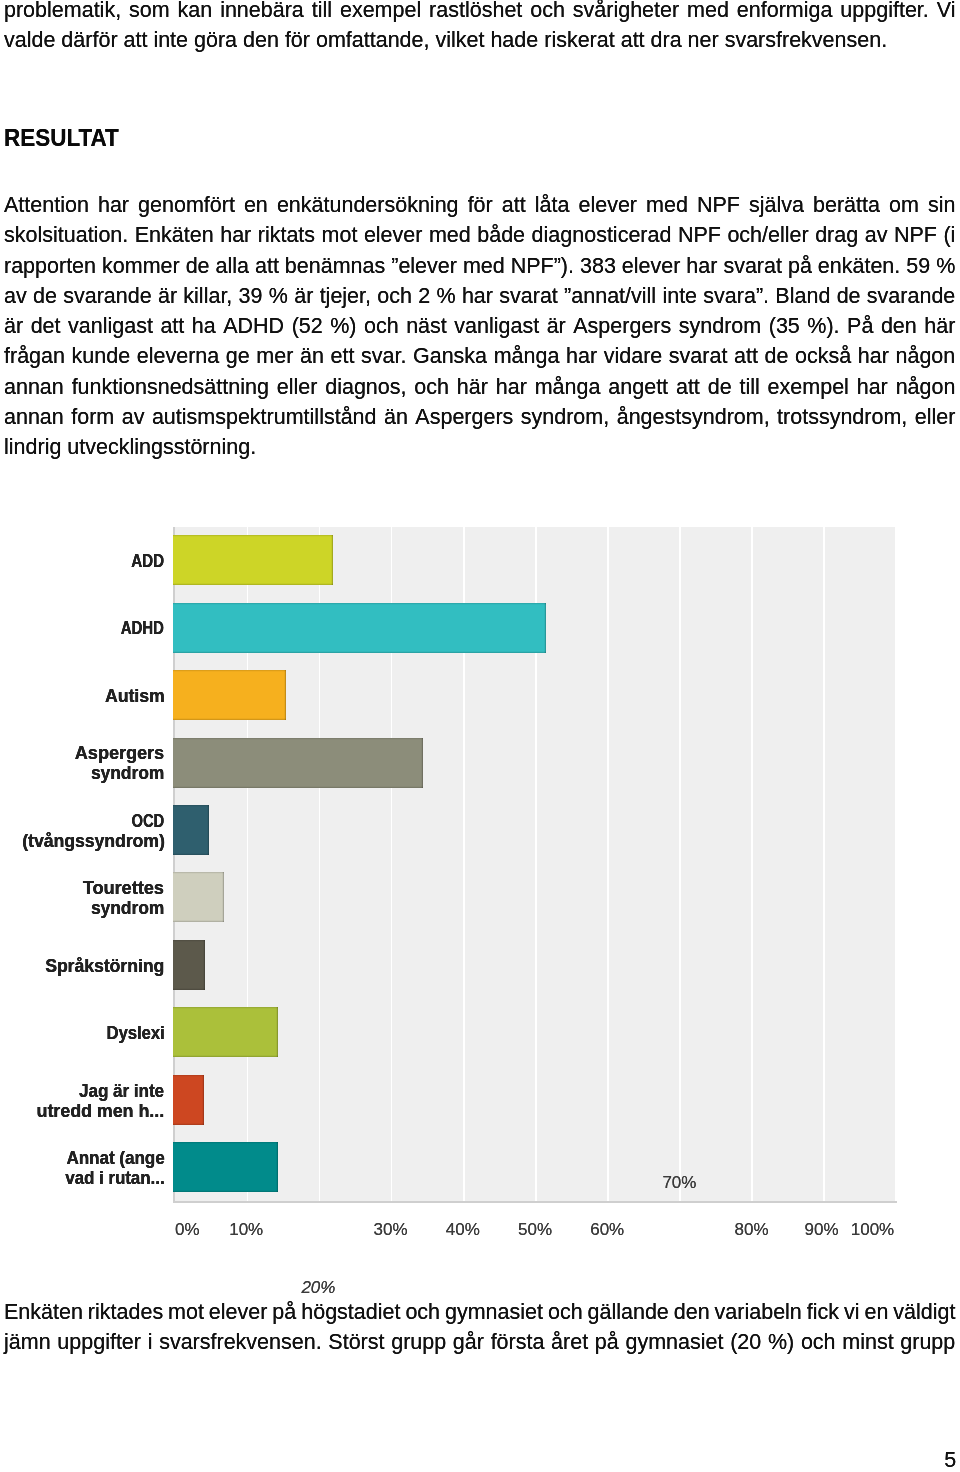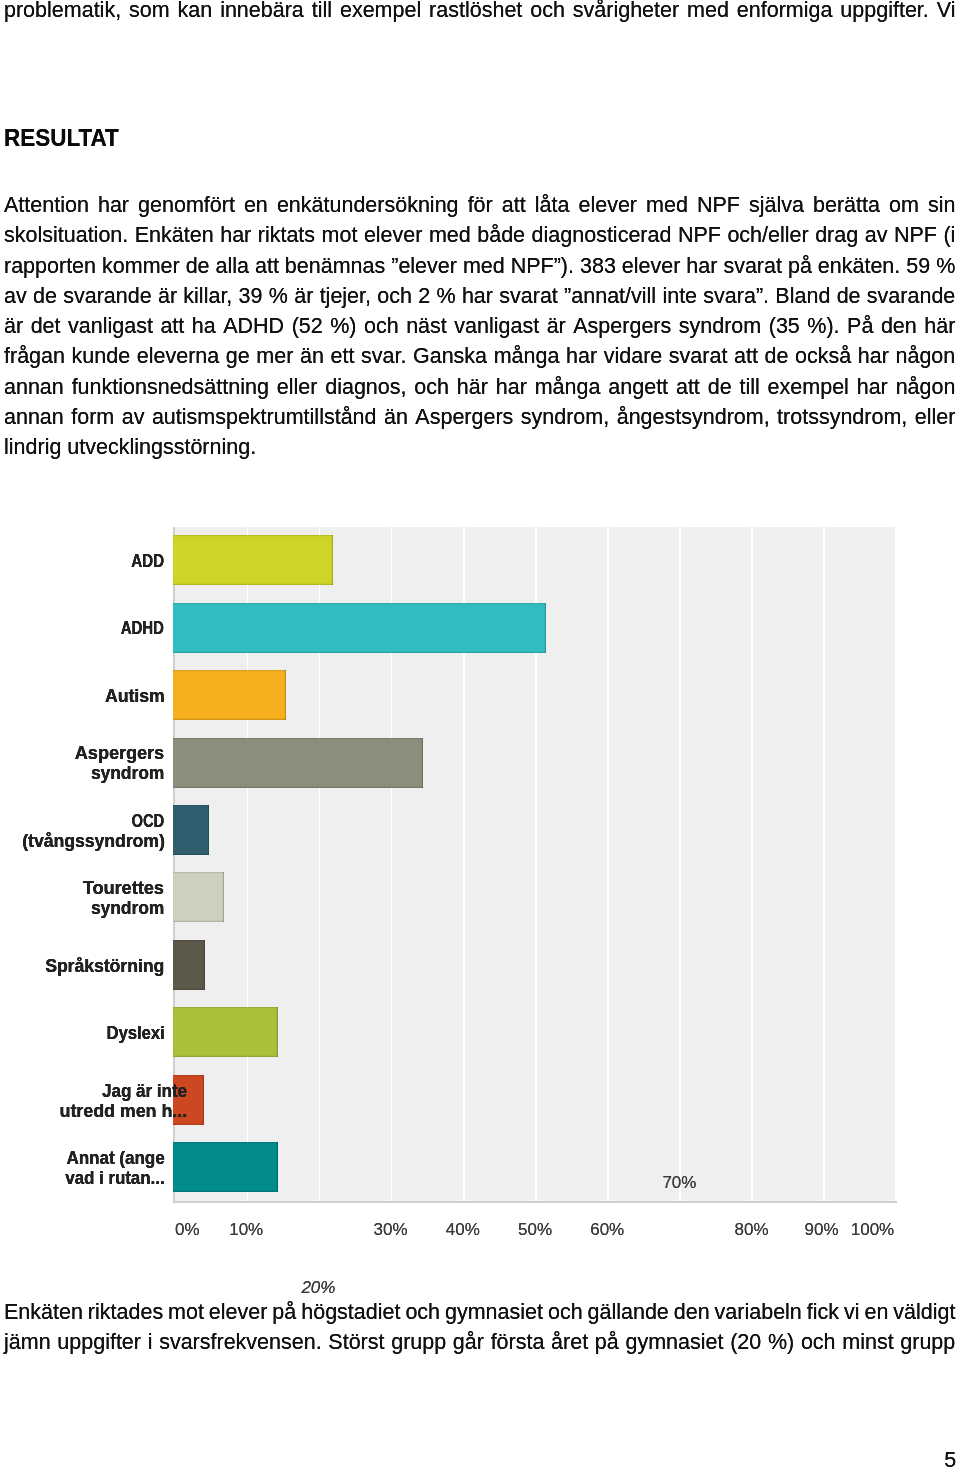--- a/index.html
+++ b/index.html
@@ -46,20 +46,21 @@
         <span>till</span>
         <span>exempel</span>
         <span>rastlöshet</span>
         <span>och</span>
         <span>svårigheter</span>
         <span>med</span>
         <span>enformiga</span>
         <span>uppgifter.</span>
         <span>Vi</span>
       </div>
+      <div class="ln last">valde därför att inte göra den för omfattande, vilket hade riskerat att dra ner svarsfrekvensen.</div>
     </div>
 
   <div class="h1" style="top:126.2px">RESULTAT</div>
 
   <div class="para" id="p-results" style="top:190.0px">
       <div class="ln">
         <span>Attention</span>
         <span>har</span>
         <span>genomfört</span>
         <span>en</span>
@@ -248,21 +249,21 @@
       </div>
       <div class="bar" style="left: 173.1px; top: 939.925px; width: 31.8526px; height: 50px; background: rgb(92, 89, 75); box-shadow: rgba(0, 0, 0, 0.2) -1.2px 0px 0px inset, rgba(0, 0, 0, 0.14) 0px -1.2px 0px inset, rgba(0, 0, 0, 0.1) 0px 1.2px 0px inset;"></div>
       <div class="ylab" style="left: 0px; width: 164.3px; top: 955.625px;">
         <div><span style="transform: scaleX(0.998611); text-align: center;">Språkstörning</span></div>
       </div>
       <div class="bar" style="left: 173.1px; top: 1007.38px; width: 105.323px; height: 50px; background: rgb(171, 192, 58); box-shadow: rgba(0, 0, 0, 0.2) -1.2px 0px 0px inset, rgba(0, 0, 0, 0.14) 0px -1.2px 0px inset, rgba(0, 0, 0, 0.1) 0px 1.2px 0px inset;"></div>
       <div class="ylab" style="left: 0px; width: 164.3px; top: 1023.08px;">
         <div><span style="transform: scaleX(0.944422);">Dyslexi</span></div>
       </div>
       <div class="bar" style="left: 173.1px; top: 1074.82px; width: 30.412px; height: 50px; background: rgb(205, 71, 33); box-shadow: rgba(0, 0, 0, 0.2) -1.2px 0px 0px inset, rgba(0, 0, 0, 0.14) 0px -1.2px 0px inset, rgba(0, 0, 0, 0.1) 0px 1.2px 0px inset;"></div>
-      <div class="ylab" style="left: 0px; width: 164.3px; top: 1080.52px; padding-left: 23px;">
+      <div class="ylab" style="left: 0px; width: 164.3px; top: 1080.52px;">
         <div><span style="transform: scaleX(0.964601);">Jag är inte</span></div>
         <div><span style="transform: scaleX(1.01182);">utredd men h...</span></div>
       </div>
       <div class="bar" style="left: 173.1px; top: 1142.28px; width: 104.603px; height: 50px; background: rgb(1, 139, 139); box-shadow: rgba(0, 0, 0, 0.2) -1.2px 0px 0px inset, rgba(0, 0, 0, 0.14) 0px -1.2px 0px inset, rgba(0, 0, 0, 0.1) 0px 1.2px 0px inset;"></div>
       <div class="ylab" style="left: 0px; width: 164.3px; top: 1147.98px;">
         <div><span style="transform: scaleX(0.966001);">Annat (ange</span></div>
         <div><span style="transform: scaleX(0.959083);">vad i rutan...</span></div>
       </div>
       <div class="xlab" style="left: 137.4px; width: 100px; top: 1220.6px;">0%</div>
       <div class="xlab" style="left: 196.2px; width: 100px; top: 1220.6px;">10%</div>

